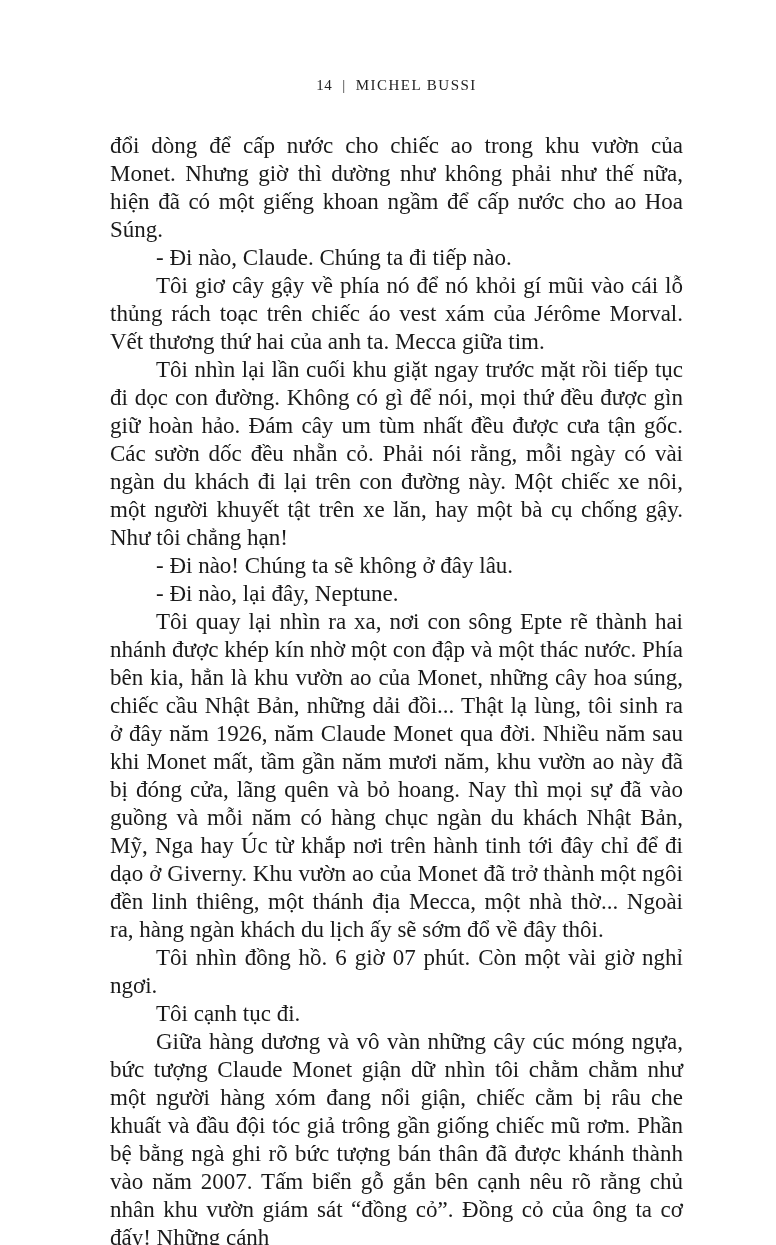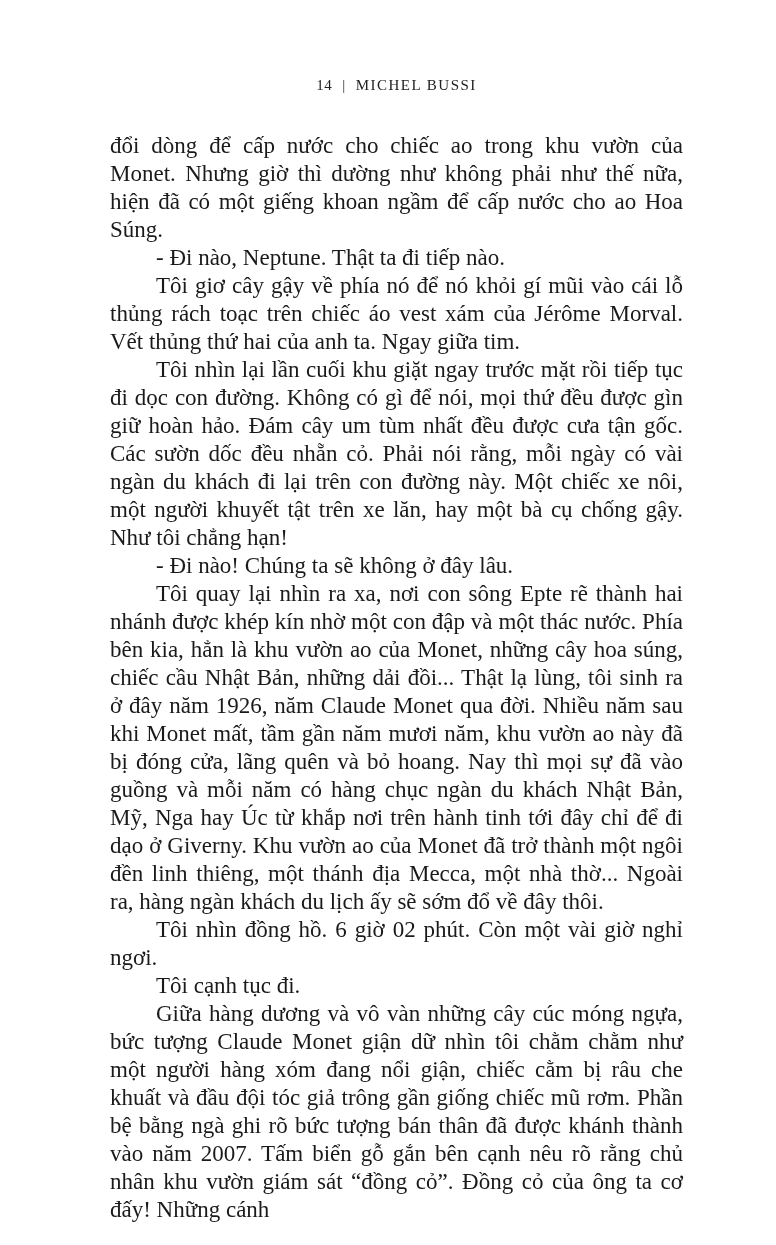--- a/index.html
+++ b/index.html
@@ -54,23 +54,24 @@
 <body>
 
 <div class="page">
 
   <div class="header">
     <span>14</span><span class="sep">|</span><span class="author">MICHEL BUSSI</span>
   </div>
 
   <div class="body-text">
     <p class="no-indent">đổi dòng để cấp nước cho chiếc ao trong khu vườn của Monet. Nhưng giờ thì dường như không phải như thế nữa, hiện đã có một giếng khoan ngầm để cấp nước cho ao Hoa Súng.</p>
-    <p>- Đi nào, Neptune. Thật ta đi tiếp nào.</p>
-    <p>Tôi giơ cây gậy về phía nó để nó khỏi gí mũi vào cái lỗ thủng rách toạc trên chiếc áo vest xám của Jérôme Morval. Vết thủng thứ hai của anh ta. Ngay giữa tim.</p>
+    <p>- Đi nào, Claude. Chúng ta đi tiếp nào.</p>
+    <p>Tôi giơ cây gậy về phía nó để nó khỏi gí mũi vào cái lỗ thủng rách toạc trên chiếc áo vest xám của Jérôme Morval. Vết thương thứ hai của anh ta. Mecca giữa tim.</p>
     <p>Tôi nhìn lại lần cuối khu giặt ngay trước mặt rồi tiếp tục đi dọc con đường. Không có gì để nói, mọi thứ đều được gìn giữ hoàn hảo. Đám cây um tùm nhất đều được cưa tận gốc. Các sườn dốc đều nhẵn cỏ. Phải nói rằng, mỗi ngày có vài ngàn du khách đi lại trên con đường này. Một chiếc xe nôi, một người khuyết tật trên xe lăn, hay một bà cụ chống gậy. Như tôi chẳng hạn!</p>
     <p>- Đi nào! Chúng ta sẽ không ở đây lâu.</p>
+    <p>- Đi nào, lại đây, Neptune.</p>
     <p>Tôi quay lại nhìn ra xa, nơi con sông Epte rẽ thành hai nhánh được khép kín nhờ một con đập và một thác nước. Phía bên kia, hẳn là khu vườn ao của Monet, những cây hoa súng, chiếc cầu Nhật Bản, những dải đồi... Thật lạ lùng, tôi sinh ra ở đây năm 1926, năm Claude Monet qua đời. Nhiều năm sau khi Monet mất, tầm gần năm mươi năm, khu vườn ao này đã bị đóng cửa, lãng quên và bỏ hoang. Nay thì mọi sự đã vào guồng và mỗi năm có hàng chục ngàn du khách Nhật Bản, Mỹ, Nga hay Úc từ khắp nơi trên hành tinh tới đây chỉ để đi dạo ở Giverny. Khu vườn ao của Monet đã trở thành một ngôi đền linh thiêng, một thánh địa Mecca, một nhà thờ... Ngoài ra, hàng ngàn khách du lịch ấy sẽ sớm đổ về đây thôi.</p>
-    <p>Tôi nhìn đồng hồ. 6 giờ 02 phút. Còn một vài giờ nghỉ ngơi.</p>
+    <p>Tôi nhìn đồng hồ. 6 giờ 07 phút. Còn một vài giờ nghỉ ngơi.</p>
     <p>Tôi cạnh tục đi.</p>
     <p>Giữa hàng dương và vô vàn những cây cúc móng ngựa, bức tượng Claude Monet giận dữ nhìn tôi chằm chằm như một người hàng xóm đang nổi giận, chiếc cằm bị râu che khuất và đầu đội tóc giả trông gần giống chiếc mũ rơm. Phần bệ bằng ngà ghi rõ bức tượng bán thân đã được khánh thành vào năm 2007. Tấm biển gỗ gắn bên cạnh nêu rõ rằng chủ nhân khu vườn giám sát “đồng cỏ”. Đồng cỏ của ông ta cơ đấy! Những cánh</p>
   </div>
 
 </div>
 
 </body></html>

